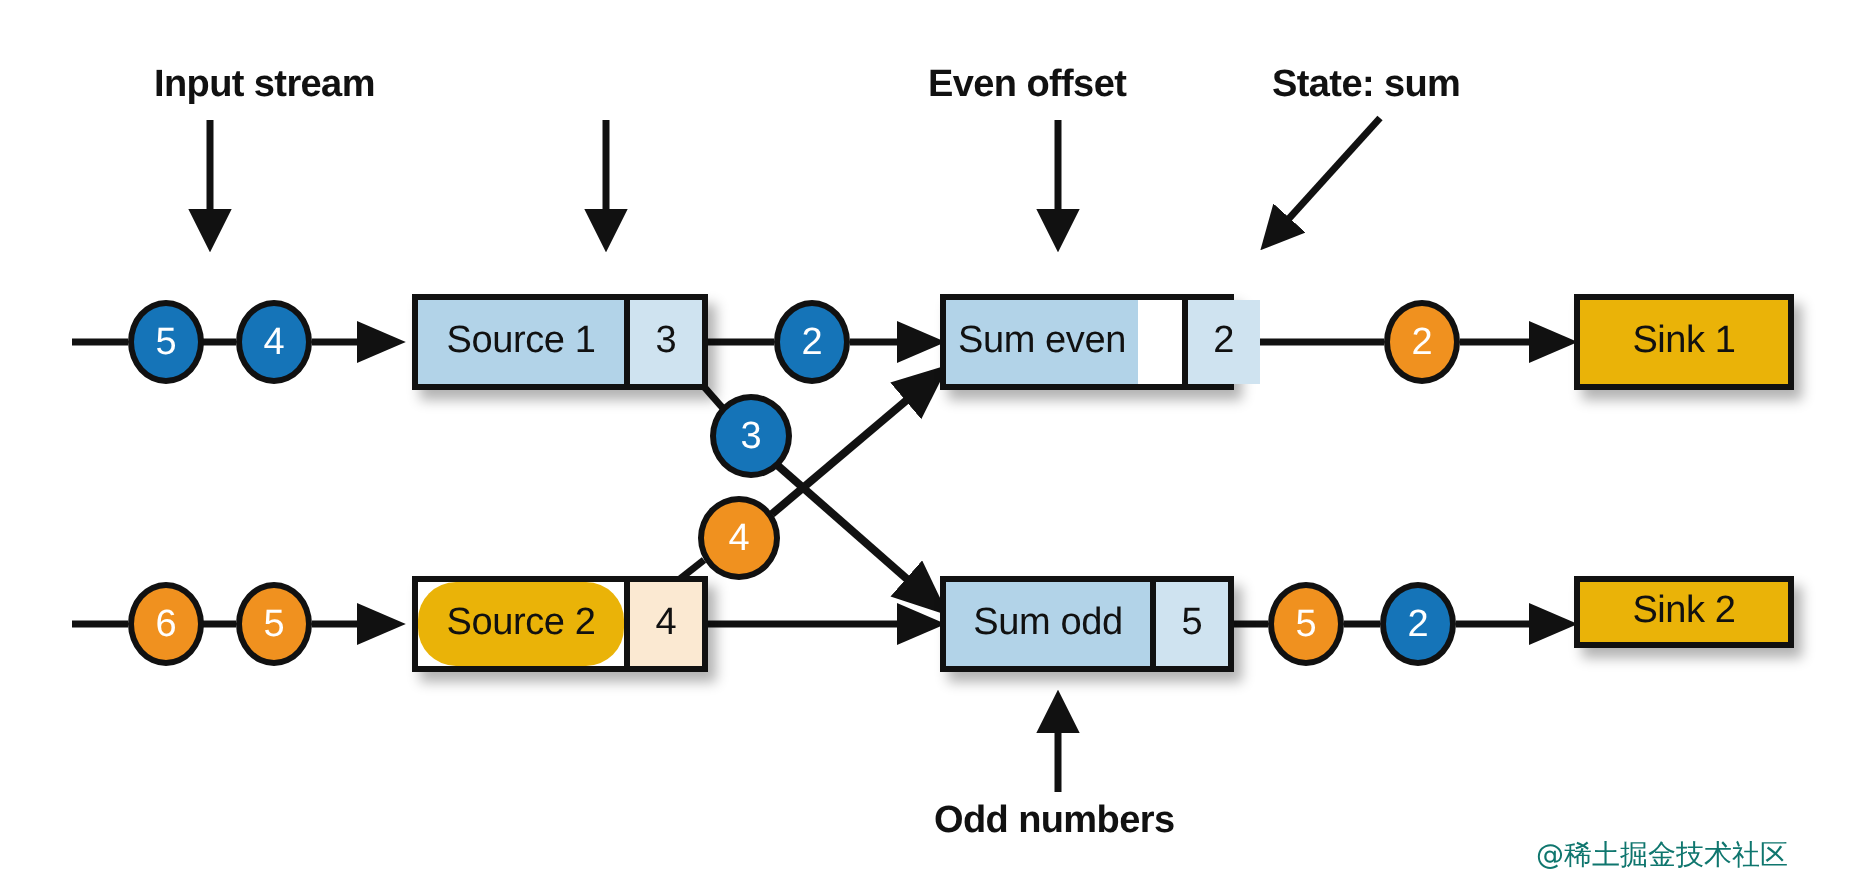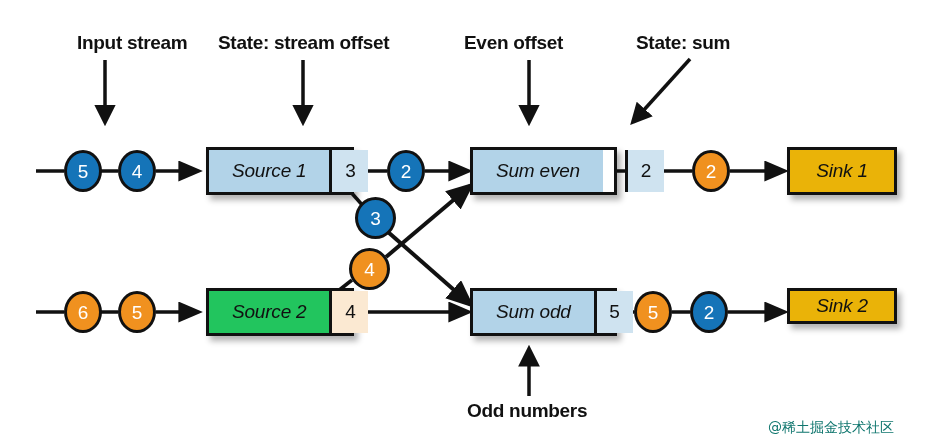--- a/index.html
+++ b/index.html
@@ -41,36 +41,35 @@
   .node-box .nb-name {
     display: flex;
     align-items: center;
     justify-content: center;
     flex: 1 1 auto;
     font-size: 19px;
     font-weight: 400;
     color: #111111;
     letter-spacing: -0.2px;
     white-space: nowrap;
-    padding: 0 23px;
-    font-style: italic;
+    padding: 0 6px;
   }
   .node-box .nb-state {
     display: flex;
     align-items: center;
     justify-content: center;
     width: 36px;
     flex: 0 0 36px;
     font-size: 19px;
     color: #111111;
     border-left: 3px solid #111111;
   }
   .box-blue .nb-name { background: #b2d3e8; }
   .box-blue .nb-state { background: #cfe3f0; }
-  .box-peach .nb-name { background: #22c55e; }
+  .box-peach .nb-name { background: #eab308; border-radius: 19px; }
   .box-peach .nb-state { background: #fbe9d2; }
   .box-sink .nb-name { background: #eab308; }
 
   .token {
     position: absolute;
     box-sizing: border-box;
     border-radius: 50%;
     border: 3px solid #111111;
     display: flex;
     align-items: center;
@@ -128,21 +127,20 @@
     <line x1="672" y1="312" x2="690" y2="312" stroke="#111111" stroke-width="3.5"></line>
     <line x1="728" y1="312" x2="784" y2="312" stroke="#111111" stroke-width="3.5" marker-end="url(#arrowhead)"></line>
 
     <line x1="349" y1="190" x2="364" y2="207" stroke="#111111" stroke-width="3.5"></line>
     <line x1="388" y1="232" x2="470" y2="304" stroke="#111111" stroke-width="4" marker-end="url(#arrowhead)"></line>
     <line x1="338" y1="291" x2="352" y2="280" stroke="#111111" stroke-width="3.5"></line>
     <line x1="386" y1="257" x2="470" y2="186" stroke="#111111" stroke-width="4" marker-end="url(#arrowhead)"></line>
   </svg>
 
   <div class="anno-label" style="left:45px; top:32px;margin-left:32px;">Input stream</div>
-  <div class="anno-label" style="left:218px; top:32px;">State: stream offset</div>
   <div class="anno-label" style="left:464px; top:32px;">Even offset</div>
   <div class="anno-label" style="left:636px; top:32px;">State: sum</div>
   <div class="anno-label" style="left:467px; top:400px;">Odd numbers</div>
 
   <div class="token token-blue" style="left:64px; top:150px; width:38px; height:42px;">
     <span>5</span>
   </div>
   <div class="token token-blue" style="left:118px; top:150px; width:38px; height:42px;">
     <span>4</span>
   </div>

